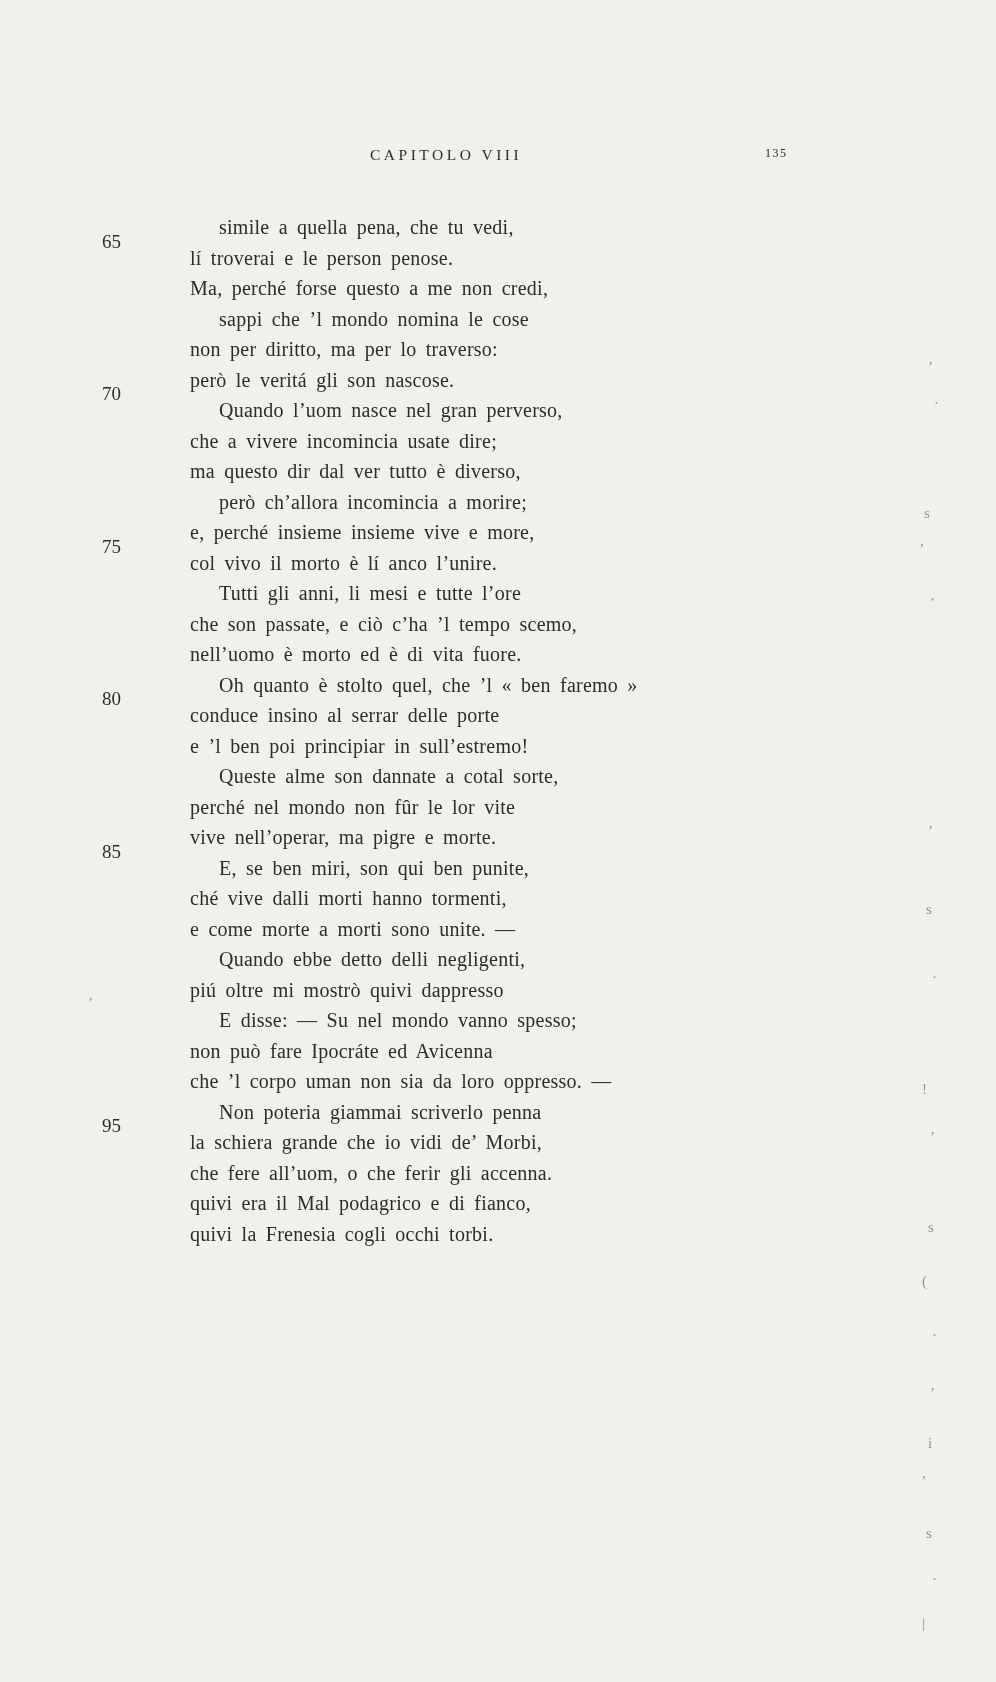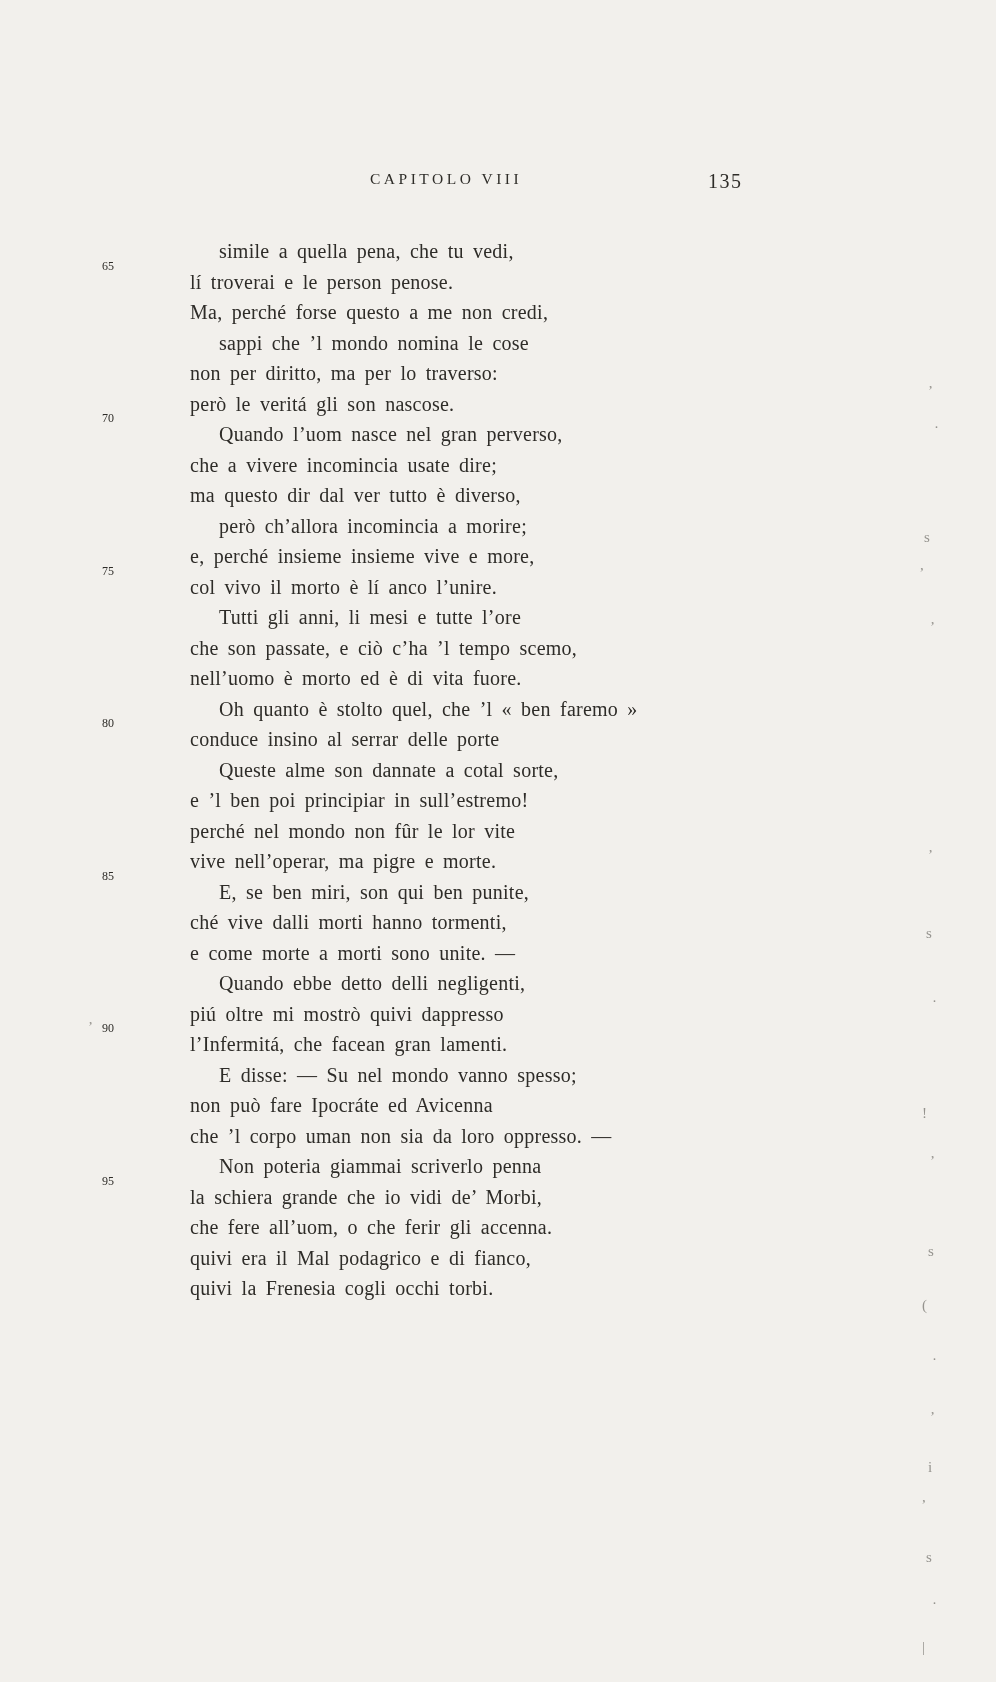--- a/index.html
+++ b/index.html
@@ -10,46 +10,46 @@
   html, body { margin: 0; padding: 0; }
   body {
     width: 996px;
     height: 1682px;
     position: relative;
     background: var(--paper);
     font-family: "Liberation Serif", "DejaVu Serif", serif;
     color: var(--ink);
     overflow: hidden;
   }
-  .page { position: absolute; inset: 0; margin-top: 24px; }
+  .page { position: absolute; inset: 0; }
 
   .header { position: absolute; top: 146px; left: 0; width: 100%; height: 26px; }
   .running-title {
     position: absolute;
     left: 370px;
     font-size: 15.5px;
     letter-spacing: 3.5px;
     color: var(--ink);
   }
   .page-number {
     position: absolute;
-    left: 708px;
-    font-size: 20px;
+    left: 765px;
+    font-size: 12px;
     letter-spacing: 1.5px;
     color: var(--ink);
   }
 
   .poem { position: absolute; top: 196px; left: 0; width: 100%; }
   .line { position: relative; height: 30.5px; white-space: nowrap; }
   .line .num {
     position: absolute;
     left: 102px;
     top: 0;
     width: 48px;
-    font-size: 12px;
+    font-size: 19px;
     line-height: 30.5px;
     color: var(--ink);
   }
   .line .text {
     position: absolute;
     left: 190px;
     top: 16px;
     font-size: 20px;
     line-height: 30.5px;
     word-spacing: 4px;
@@ -137,27 +137,27 @@
         <span class="text">nell’uomo è morto ed è di vita fuore.</span>
       </div>
       <div class="line indent">
         <span class="num"></span>
         <span class="text">Oh quanto è stolto quel, che ’l « ben faremo »</span>
       </div>
       <div class="line">
         <span class="num">80</span>
         <span class="text">conduce insino al serrar delle porte</span>
       </div>
+      <div class="line">
+        <span class="num"></span>
+        <span class="text">e ’l ben poi principiar in sull’estremo!</span>
+      </div>
       <div class="line indent">
         <span class="num"></span>
         <span class="text">Queste alme son dannate a cotal sorte,</span>
-      </div>
-      <div class="line">
-        <span class="num"></span>
-        <span class="text">e ’l ben poi principiar in sull’estremo!</span>
       </div>
       <div class="line">
         <span class="num"></span>
         <span class="text">perché nel mondo non fûr le lor vite</span>
       </div>
       <div class="line">
         <span class="num"></span>
         <span class="text">vive nell’operar, ma pigre e morte.</span>
       </div>
       <div class="line indent">
@@ -172,24 +172,20 @@
         <span class="num"></span>
         <span class="text">e come morte a morti sono unite. —</span>
       </div>
       <div class="line indent">
         <span class="num"></span>
         <span class="text">Quando ebbe detto delli negligenti,</span>
       </div>
       <div class="line">
         <span class="num"></span>
         <span class="text">piú oltre mi mostrò quivi dappresso</span>
-      </div>
-      <div class="line">
-        <span class="num">90</span>
-        <span class="text">l’Infermitá, che facean gran lamenti.</span>
       </div>
       <div class="line indent">
         <span class="num"></span>
         <span class="text">E disse: — Su nel mondo vanno spesso;</span>
       </div>
       <div class="line">
         <span class="num"></span>
         <span class="text">non può fare Ipocráte ed Avicenna</span>
       </div>
       <div class="line">

